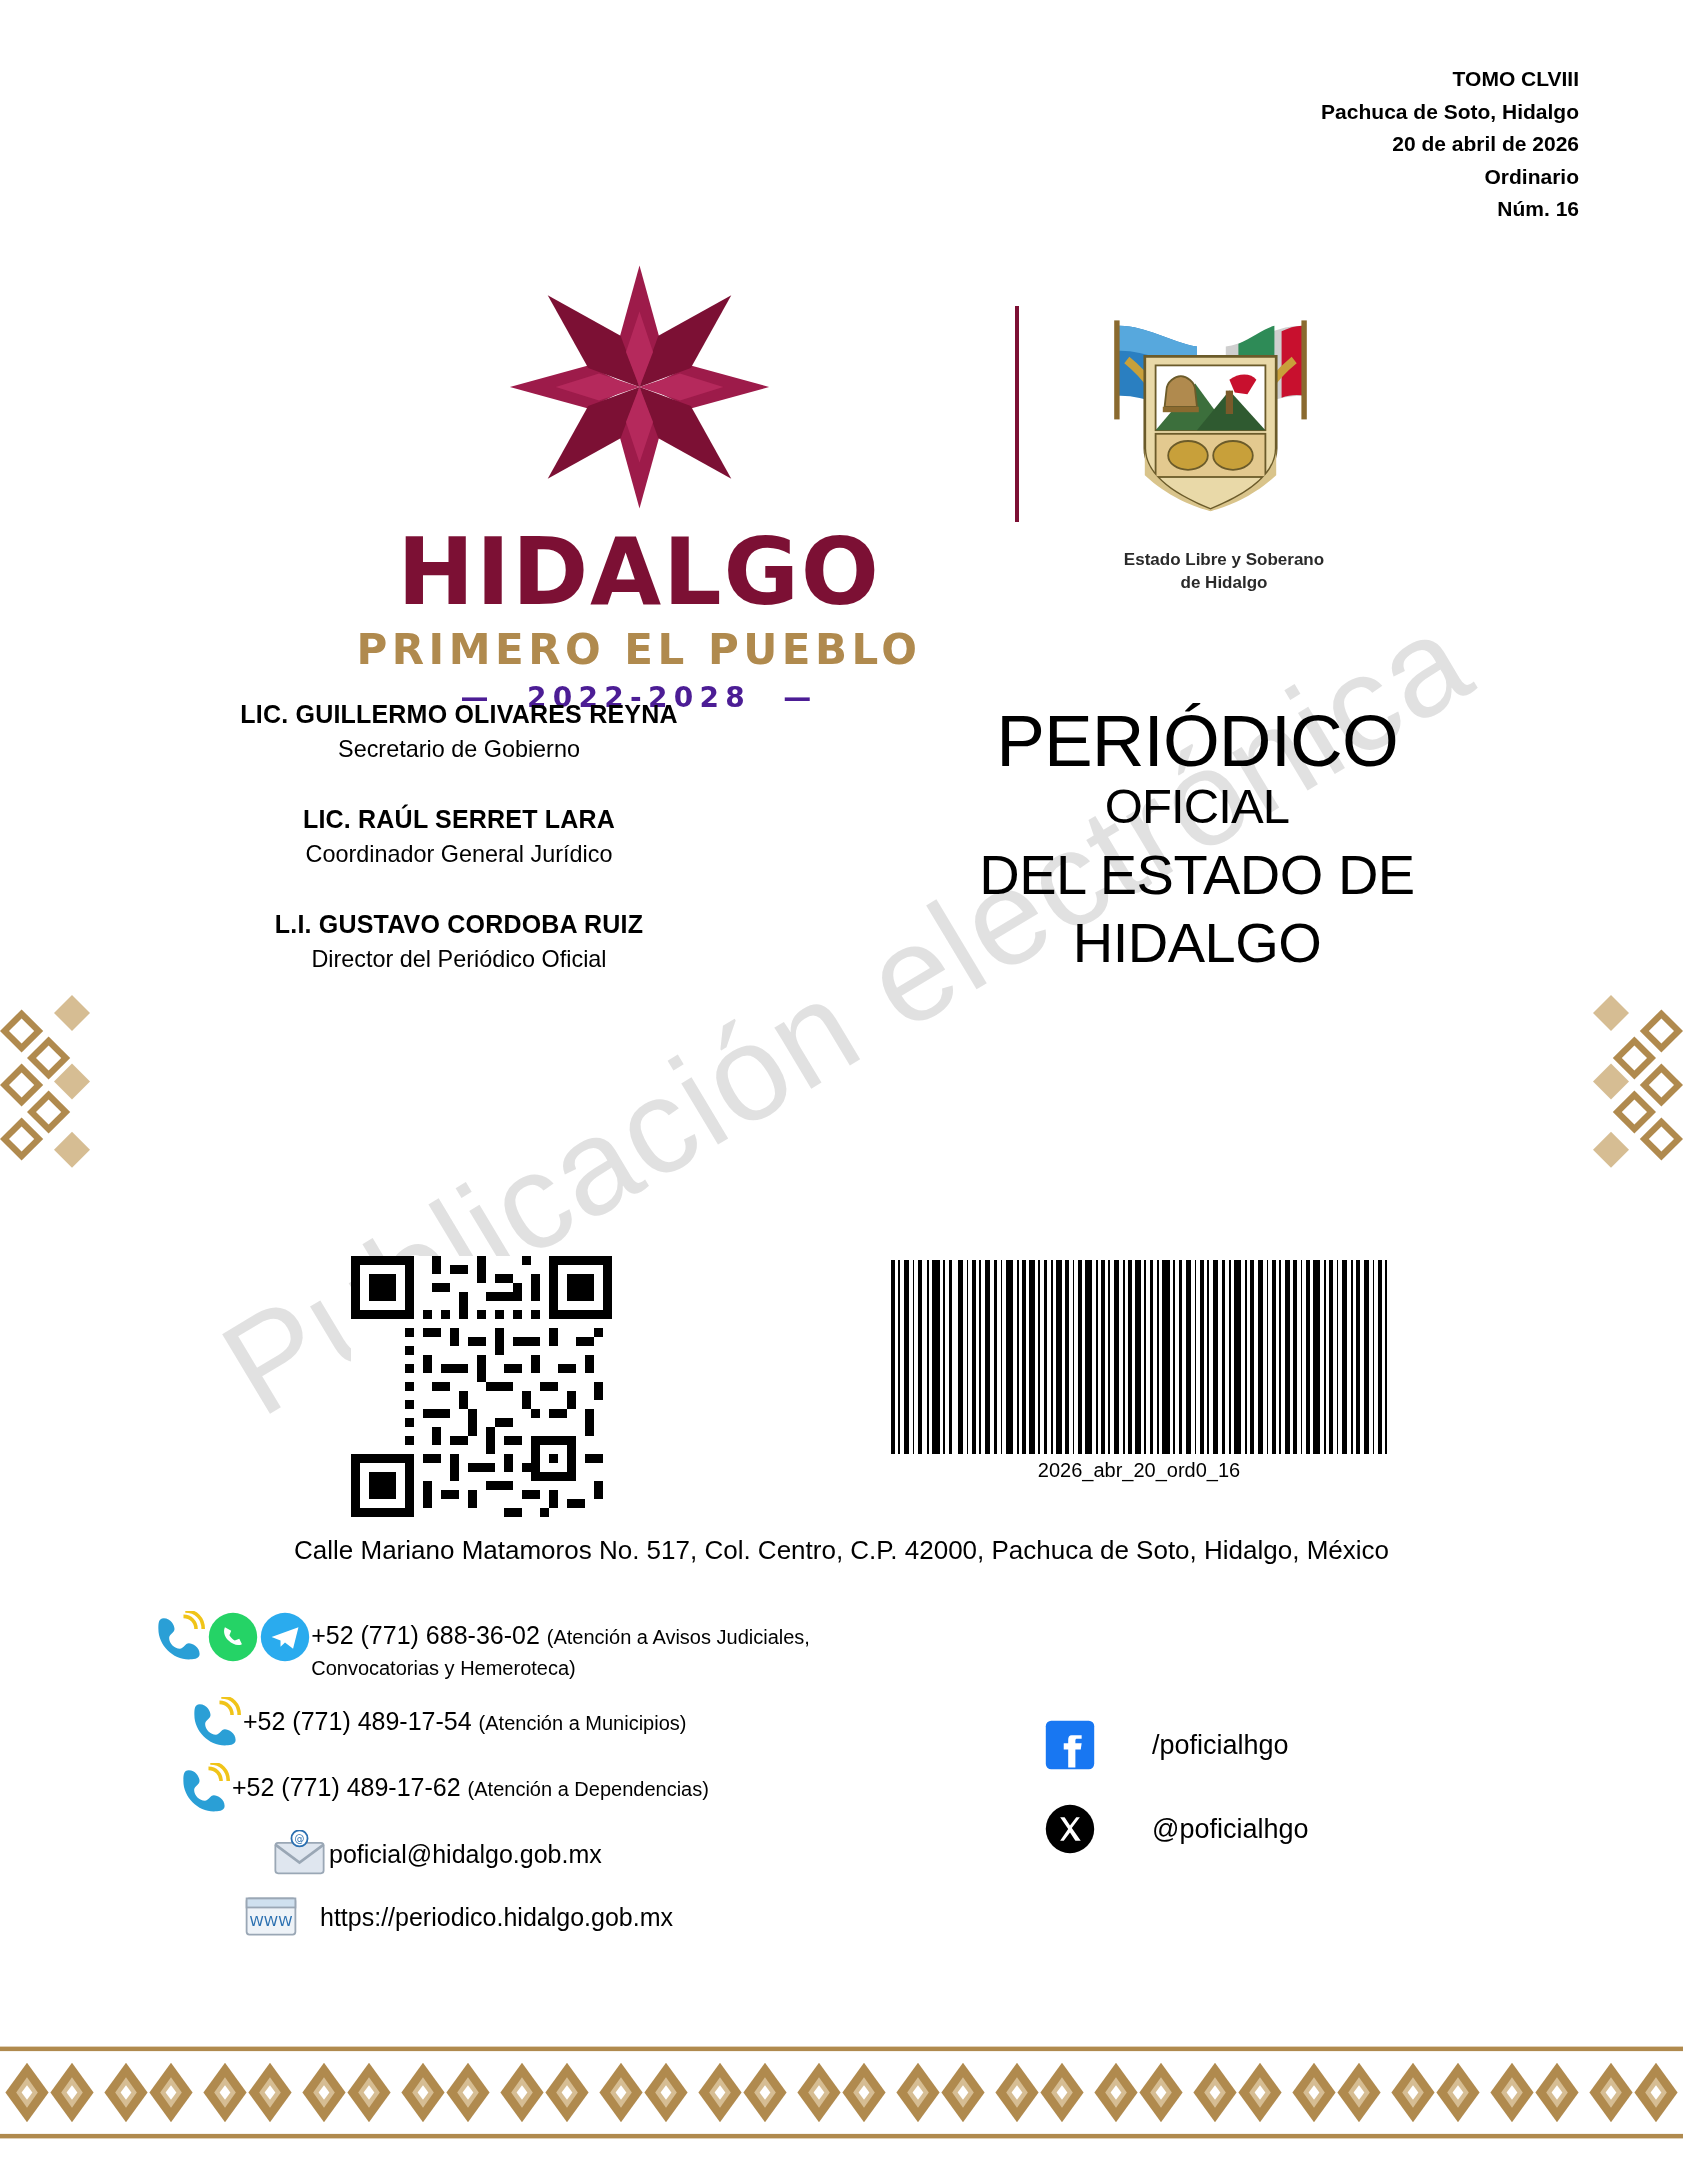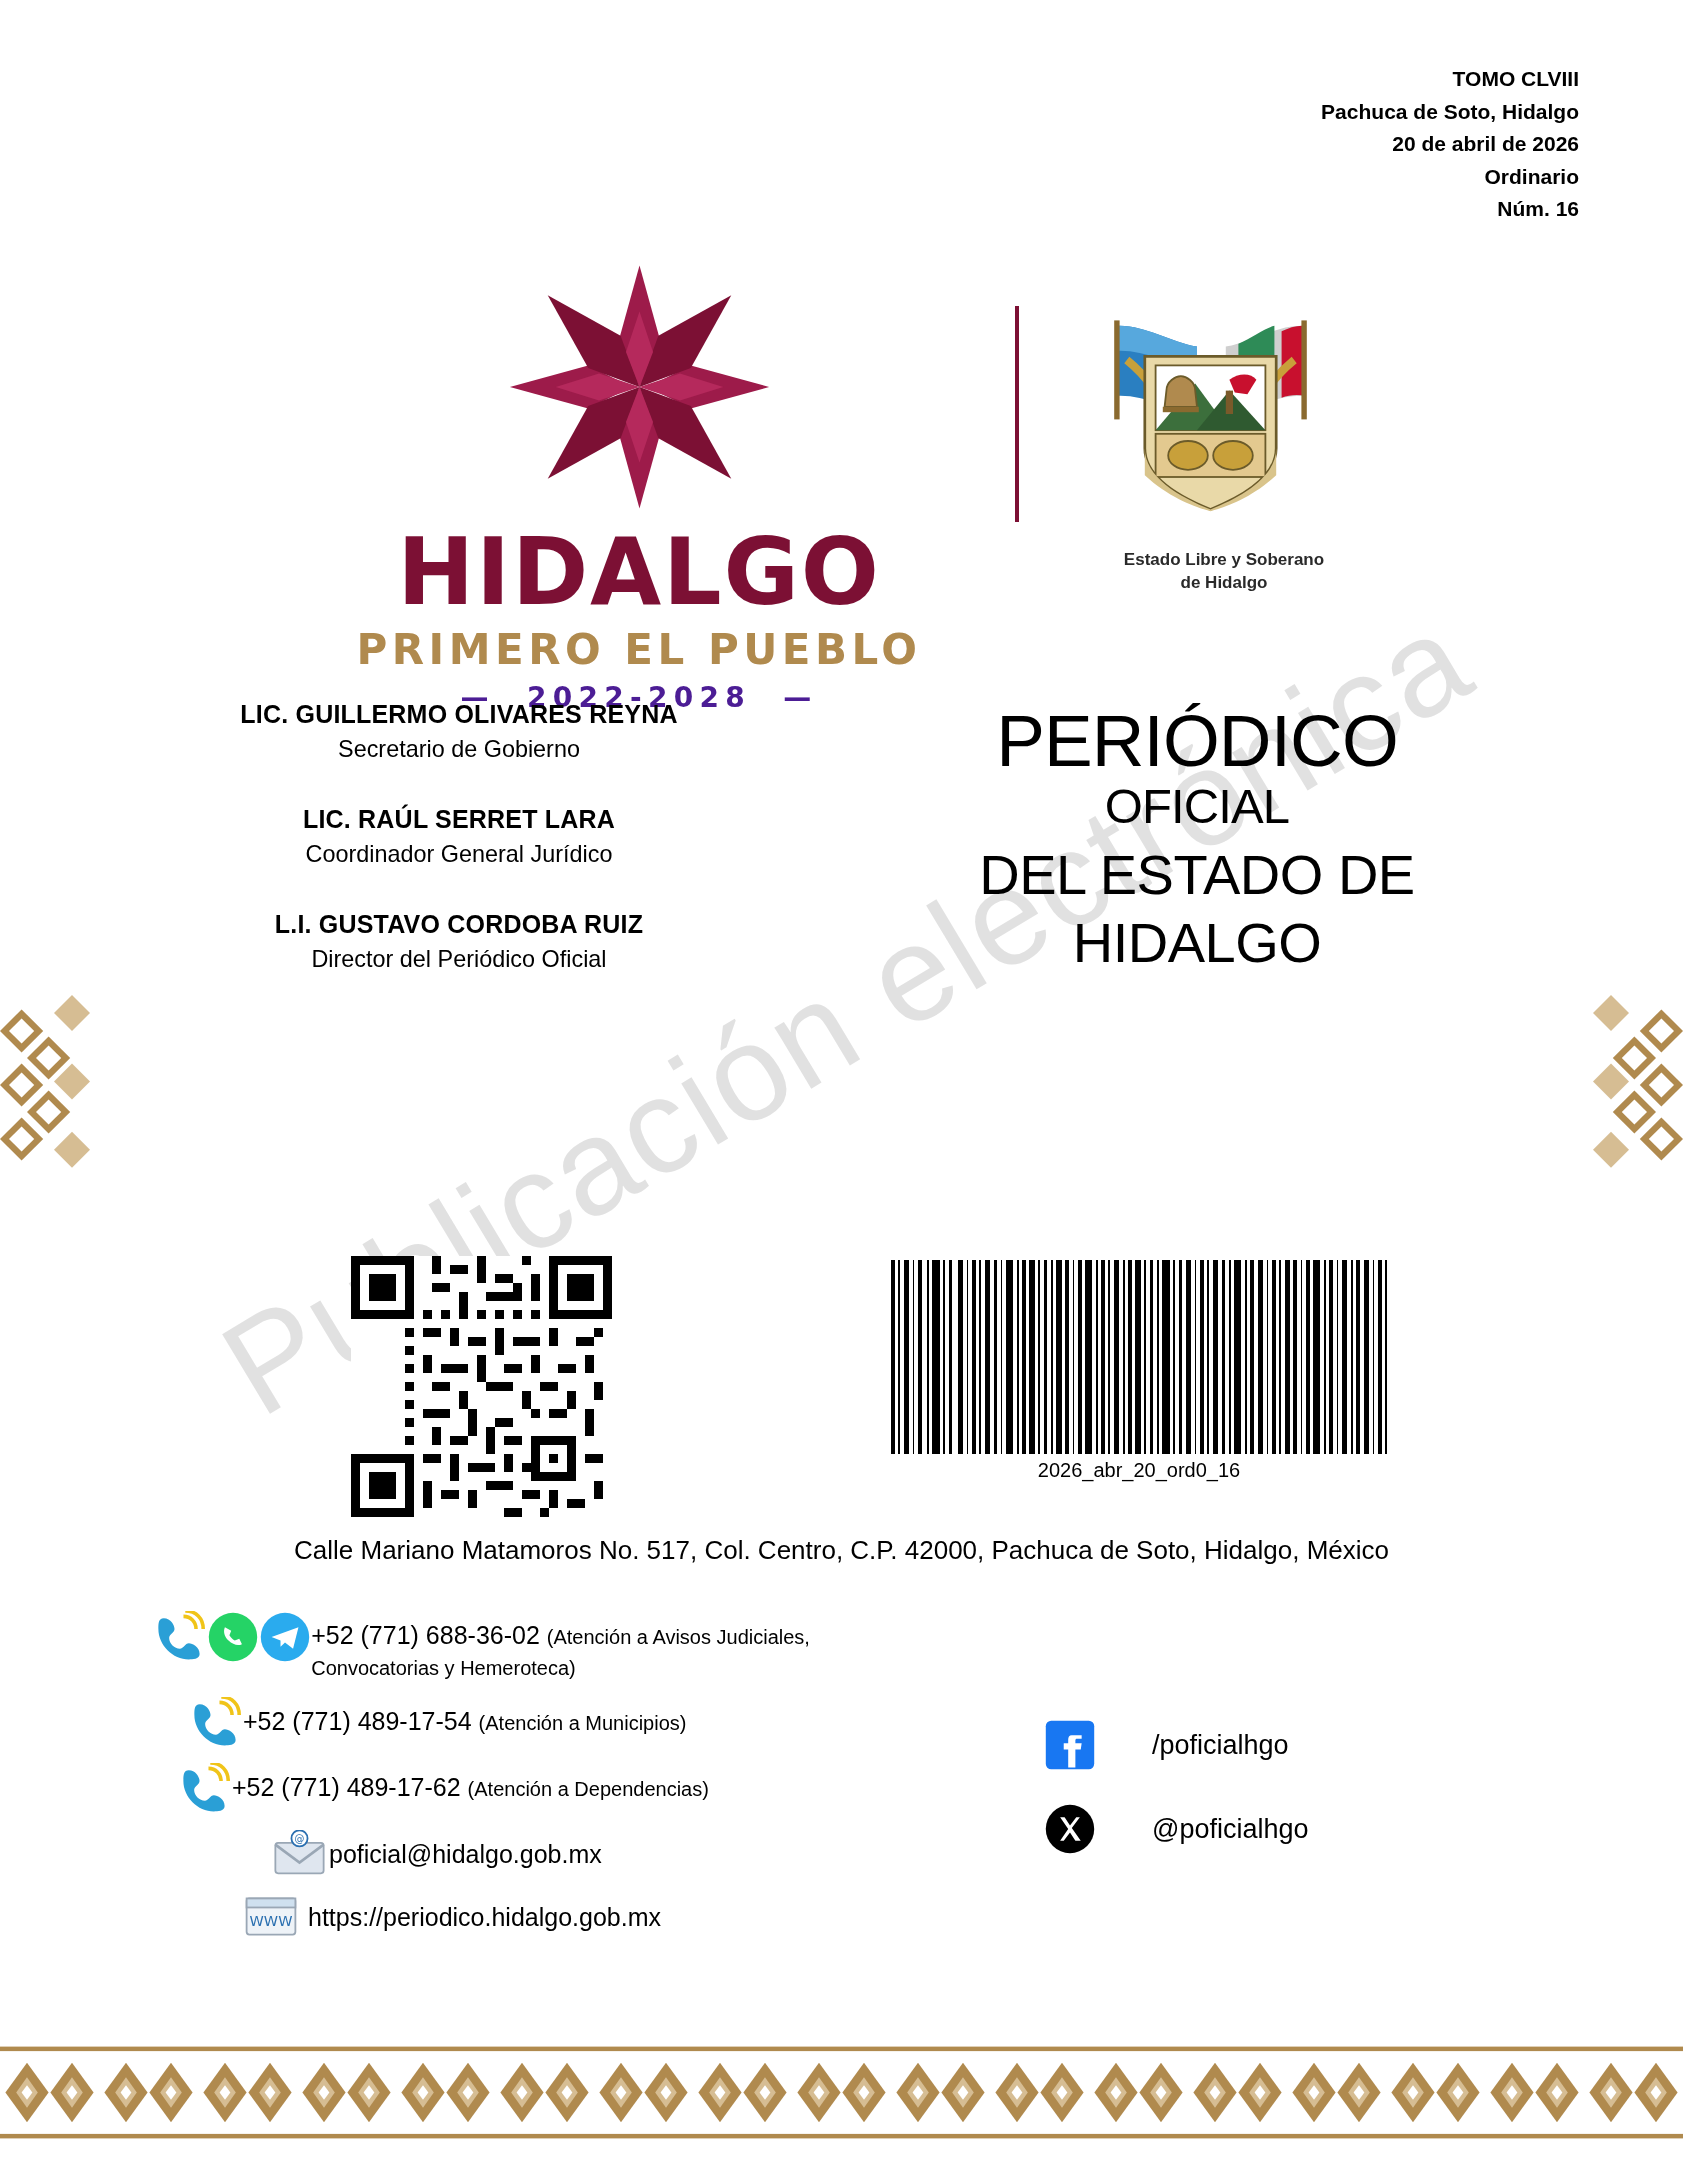--- a/index.html
+++ b/index.html
@@ -228,21 +228,21 @@
     line-height: 1.25;
     padding-top: 9px;
   }
   .contact-text .small {
     font-size: 20px;
   }
   .row-phone1 { margin-left: 7.2px; }
   .row-phone2 { margin-left: 43px; }
   .row-phone3 { margin-left: 32px; }
   .row-mail   { margin-left: 126px; }
-  .row-web    { margin-left: 99px; }
+  .row-web    { margin-left: 99px; gap: 12px; }
 
   
   .social {
     position: absolute;
     left: 1044px;
     top: 1719px;
     z-index: 10;
   }
   .social-row {
     display: flex;

